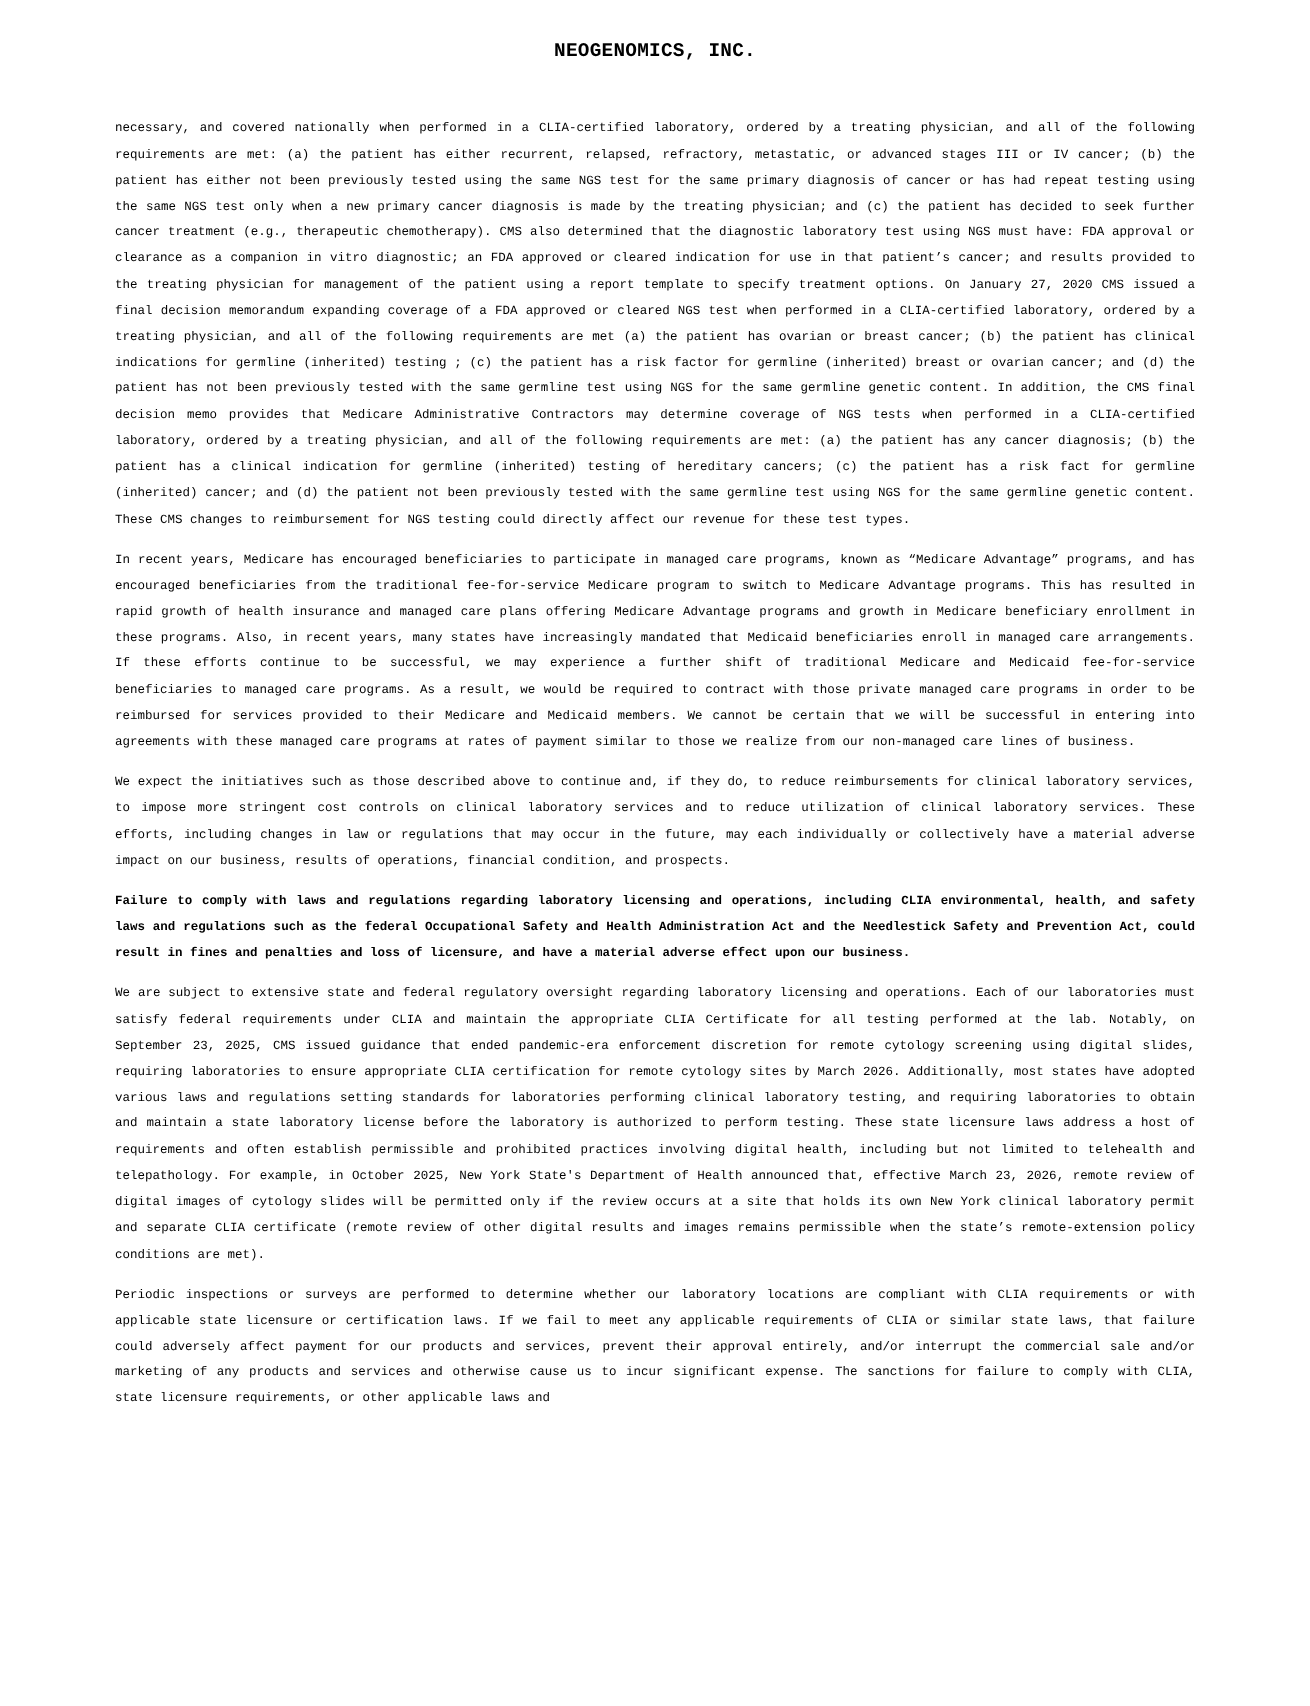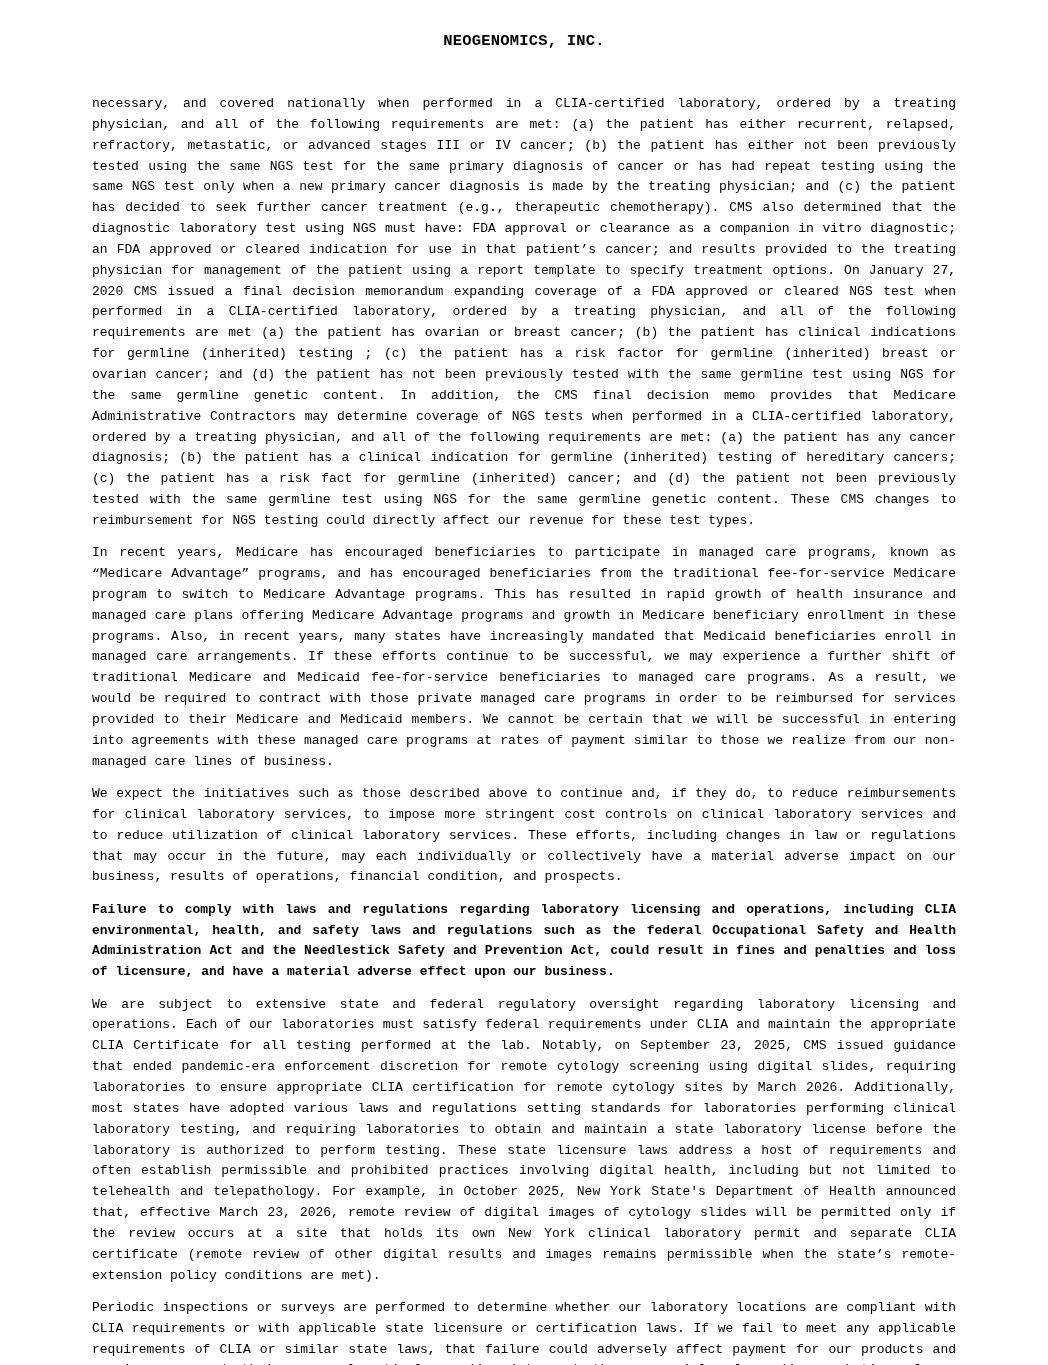--- a/index.html
+++ b/index.html
@@ -24,21 +24,21 @@
     letter-spacing: 0.2px;
   }
   .content {
     position: absolute;
     top: 94px;
     left: 92px;
     right: 92px;
   }
   .para {
     margin: 0 0 11.5px 0;
-    font-size: 13px;
+    font-size: 10px;
     line-height: 20.85px;
     text-align: justify;
     text-justify: inter-word;
   }
   .para.bold {
     font-weight: bold;
   }
   .page-number {
     position: absolute;
     left: 0;

